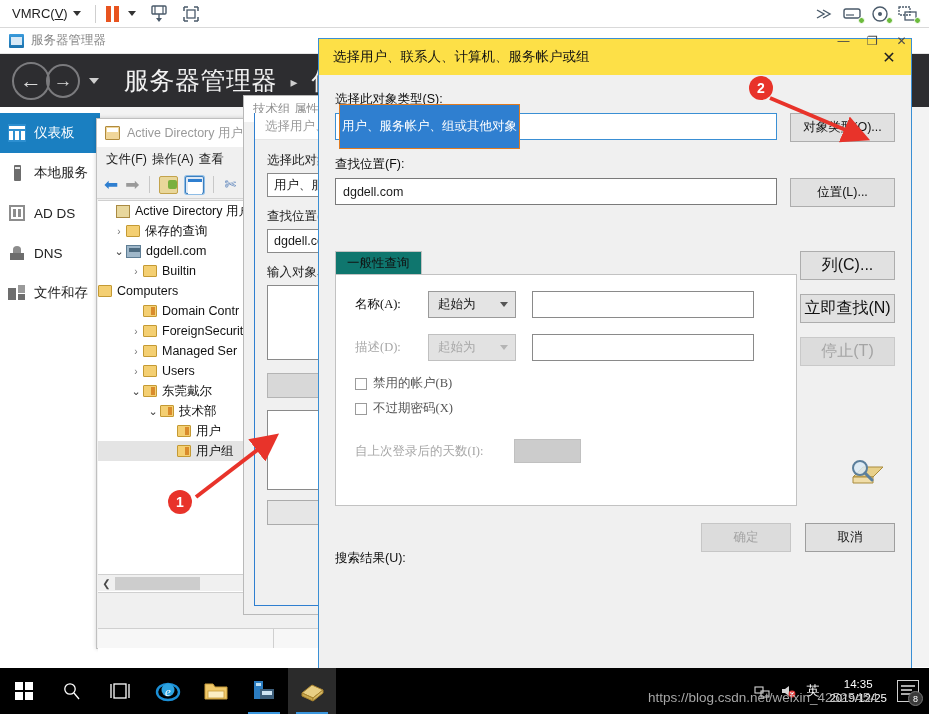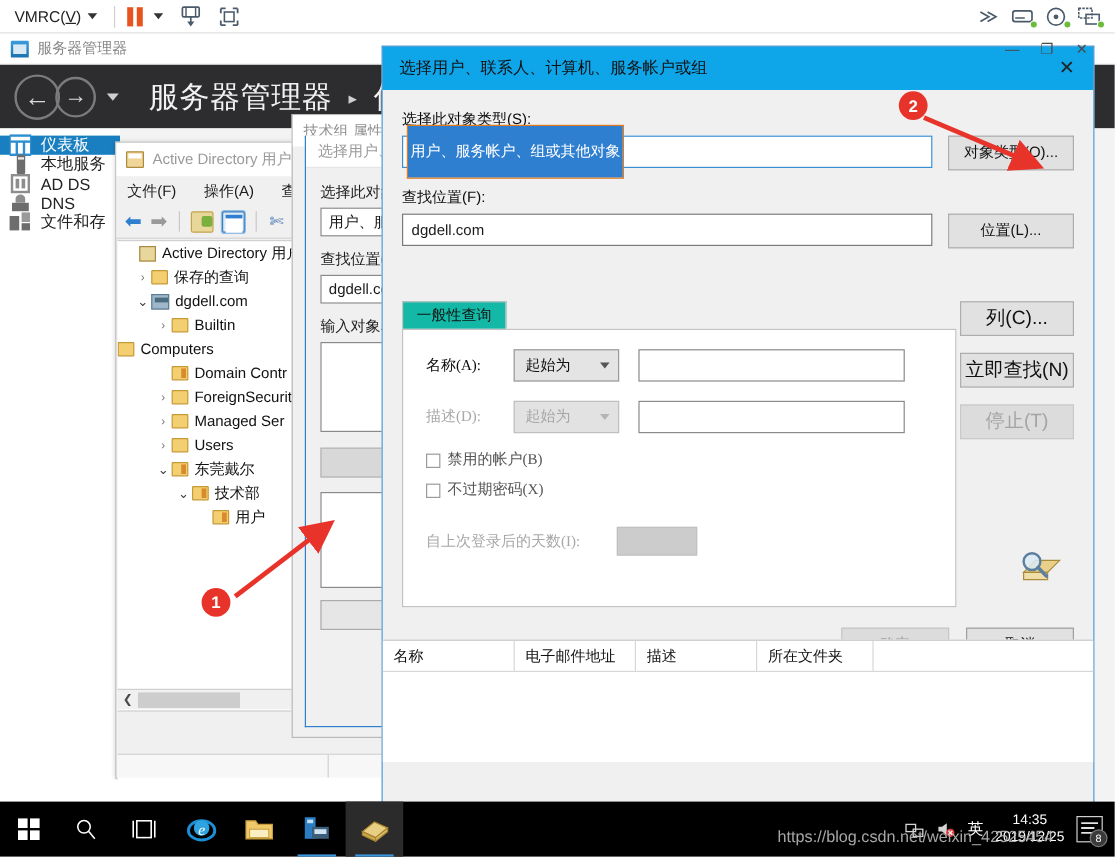--- a/index.html
+++ b/index.html
@@ -51,21 +51,21 @@
   .navbtn.second { margin-left:-4px; width:34px;height:34px; font-size:19px;}
   .navcaret { width:0;height:0;border-left:5px solid transparent;border-right:5px solid transparent;border-top:6px solid #cfcfcf; margin-left:9px;}
   #svrmgr-crumb { color:#f2f2f2; font-size:25px; margin-left:25px; letter-spacing:.5px; white-space:nowrap;}
   #svrmgr-crumb .arw { font-size:14px; color:#cfcfcf; margin:0 6px; vertical-align:middle;}
 
   
   #svr-nav {
     position:absolute; left:0; top:107px; width:100px; height:560px; background:#ffffff;
     padding-top:6px;
   }
-  .navitem { height:16px; display:flex; align-items:center; gap:8px; padding-left:8px; color:#222; font-size:13.5px; white-space:nowrap;text-align:right;}
+  .navitem { height:40px; display:flex; align-items:center; gap:8px; padding-left:8px; color:#222; font-size:13.5px; white-space:nowrap;text-align:right;}
   .navitem.sel { background:#1a7fc1; color:#fff; }
   .nav-gl { width:18px; height:18px; flex:none; position:relative; }
   .gl-dash .a{position:absolute;left:0;top:0;width:18px;height:18px;background:#2d8fd0;}
   .gl-dash .b{position:absolute;left:1px;top:2px;width:16px;height:3px;background:#fff;}
   .gl-dash .c{position:absolute;left:1px;top:7px;width:4px;height:9px;background:#fff;}
   .gl-dash .d{position:absolute;left:7px;top:7px;width:4px;height:9px;background:#fff;}
   .gl-dash .e{position:absolute;left:13px;top:7px;width:4px;height:9px;background:#fff;}
   .gl-srv .a{position:absolute;left:6px;top:1px;width:7px;height:16px;background:#6d6d6d;border-radius:1px;}
   .gl-srv .b{position:absolute;left:7px;top:3px;width:5px;height:2px;background:#e8e8e8;}
   .gl-allsrv .a{position:absolute;left:0px;top:3px;width:7px;height:14px;background:#6d6d6d;}
@@ -85,21 +85,21 @@
 
   
   #aduc {
     position:absolute; left:96px; top:118px; width:248px; height:531px;
     background:#f0f0f0; border:1px solid #c0c0c0; box-shadow:0 0 4px rgba(0,0,0,.18);
   }
   #aduc-title { height:28px; display:flex; align-items:center; gap:7px; padding-left:8px; background:#fff; }
   #aduc-title .t { color:#9a9a9a; font-size:12.5px; white-space:nowrap; overflow:hidden;}
   .mmc-ico{width:15px;height:14px;background:#f0d69a;border:1px solid #b08a3c;position:relative;border-radius:1px;}
   .mmc-ico:after{content:"";position:absolute;left:1px;top:1px;width:11px;height:4px;background:#fff;}
-  #aduc-menu { height:24px; display:flex; align-items:center; gap:23px; padding-left:9px; font-size:12.5px; color:#1b1b1b; background:#f0f0f0;}
+  #aduc-menu { height:24px; display:flex; align-items:center; gap:5px; padding-left:9px; font-size:12.5px; color:#1b1b1b; background:#f0f0f0;}
   #aduc-tb { height:28px; display:flex; align-items:center; gap:7px; padding-left:7px; background:#f0f0f0; border-bottom:1px solid #d4d4d4; overflow:hidden;}
   .arw-ic { font-size:17px; line-height:1; }
   .arw-ic.back{ color:#2f7fd0;}
   .arw-ic.fwd{ color:#9a9a9a;}
   .tb-sep { width:1px;height:17px;background:#c8c8c8;margin:0 2px;}
   .tbsq { width:19px;height:18px;border-radius:2px;position:relative;}
   .tbsq.a{background:#e9d79a;border:1px solid #c3a34c;}
   .tbsq.a:after{content:"";position:absolute;left:8px;top:3px;width:9px;height:9px;background:#79b03e;border-radius:2px;}
   .tbsq.b{background:#dfe9f5;border:1px solid #3c7fbe;box-shadow:0 0 0 1px #8fbde6;}
   .tbsq.b:after{content:"";position:absolute;left:2px;top:2px;width:14px;height:12px;background:#fff;border-top:3px solid #2f7fd0;}
@@ -145,36 +145,36 @@
   .box-s{height:75px;border:1px solid #8a8a8a;background:#fff;margin-bottom:13px;}
   .btn-s{height:25px;background:#d8d8d8;border:1px solid #b4b4b4;color:#9a9a9a;font-size:12.5px;display:flex;align-items:center;justify-content:center;}
   .box-s2{height:80px;border:1px solid #8a8a8a;background:#fff;margin:12px 0 10px 0;}
   .btn-s2{height:25px;background:#e6e6e6;border:1px solid #ababab;color:#1b1b1b;font-size:12.5px;display:flex;align-items:center;justify-content:center;}
 
   
   #dlg {
     position:absolute; left:318px; top:38px; width:594px; height:637px;
     background:#f0f0f0; border:1px solid #3a8fd4;
   }
-  #dlg-caption { height:36px; background:#0ea5e9; display:flex; align-items:center; padding:0 0 0 14px; }
+  #dlg-caption { height:36px; background:#fde047; display:flex; align-items:center; padding:0 0 0 14px; }
   #dlg-caption .tt { font-size:13.5px; color:#111; flex:1; white-space:nowrap;}
   #dlg-close { width:44px; height:36px; display:flex; align-items:center; justify-content:center; font-size:16px; color:#222; }
   #dlg-body { position:absolute; left:0; top:36px; width:592px; height:599px; background:#f0f0f0; padding:16px; }
 
   .dlab { font-size:12.5px; color:#0b0b0b; margin-bottom:5px; }
   .row { display:flex; gap:13px; align-items:flex-start; }
   .tbox { flex:1; height:27px; border:1px solid #3a8fd4; background:#fff; display:flex; align-items:center; padding-left:4px; }
   .tbox.plain { border:1px solid #7a7a7a; padding-left:7px; font-size:12.5px;}
   .selected-text { background:#2f7fd0; color:#fff; font-size:12.5px; padding:13px 2px; outline:1px solid #e07b20; }
   .dbtn { width:105px; height:29px; background:#e1e1e1; border:1px solid #adadad; font-size:12.5px; color:#111;
           display:flex; align-items:center; justify-content:center; }
 
   
   #qwrap { position:absolute; left:16px; top:176px; width:462px; height:255px; }
-  #qtab { position:absolute; left:0; top:0; height:24px; padding:0 11px; background:#14b8a6; border:1px solid #c2c2c2; border-bottom:none;
+  #qtab { position:absolute; left:0; top:0; height:24px; padding:0 11px; background:#0f766e; border:1px solid #c2c2c2; border-bottom:none;
           display:flex; align-items:center; font-size:12.5px; color:#111;}
   #qbody { position:absolute; left:0; top:23px; width:462px; height:232px; background:#fff; border:1px solid #c2c2c2;font-family:Liberation Serif, serif; }
 
   .qrow { display:flex; align-items:center; padding-left:19px; margin-top:16px; }
   .qlabel { width:73px; font-size:12.5px; color:#0b0b0b;}
   .qlabel.dis { color:#a7a7a7;}
   .combo { width:88px; height:27px; background:#e4e4e4; border:1px solid #9a9a9a; display:flex; align-items:center;
            justify-content:space-between; padding:0 7px 0 9px; font-size:12.5px; color:#111;}
   .combo.dis{ color:#a7a7a7; border-color:#c0c0c0; background:#e2e2e2;}
   .combo .cv{ width:0;height:0;border-left:4px solid transparent;border-right:4px solid transparent;border-top:5px solid #555;}
@@ -422,20 +422,24 @@
       <span>东莞戴尔</span>
     </div>
     <div class="trow" style="padding-left:48px">
       <span class="chev down">⌄</span>
       <span class="fldr ou"></span>
       <span>技术部</span>
     </div>
     <div class="trow" style="padding-left:79px">
       <span class="fldr ou"></span>
       <span>用户</span>
+    </div>
+    <div class="trow sel" style="padding-left:79px">
+      <span class="fldr ou"></span>
+      <span>用户组</span>
     </div>
   </div>
 
   <div id="aduc-hscroll">
     <span class="lar">❮</span>
     <span class="thumb"></span>
   </div>
   <div id="aduc-status"></div>
   <div id="aduc-bottom">
     <div class="c1"></div>
@@ -537,29 +541,20 @@
     </div>
 
     <div id="okcancel">
       <div class="b ok">确定</div>
       <div class="b cancel">取消</div>
     </div>
 
     <div id="res-label">搜索结果(U):</div>
   </div>
 
-  <div id="res-table">
-    <div id="res-head">
-      <div class="th" style="width:110px">名称</div>
-      <div class="th" style="width:101px">电子邮件地址</div>
-      <div class="th" style="width:101px">描述</div>
-      <div class="th" style="width:97px">所在文件夹</div>
-      <div class="th" style="flex:1;border-right:none"></div>
-    </div>
-  </div>
 </div>
 
 <svg class="anno">
   <defs>
     <marker id="ah" markerWidth="7" markerHeight="7" refX="1" refY="3.5" orient="auto">
       <polygon points="0,0 7,3.5 0,7" fill="#e8332a"></polygon>
     </marker>
   </defs>
   <line x1="196" y1="497" x2="260" y2="448" stroke="#e8332a" stroke-width="4" marker-end="url(#ah)"></line>
   <line x1="770" y1="98" x2="848" y2="131" stroke="#e8332a" stroke-width="4" marker-end="url(#ah)"></line>

